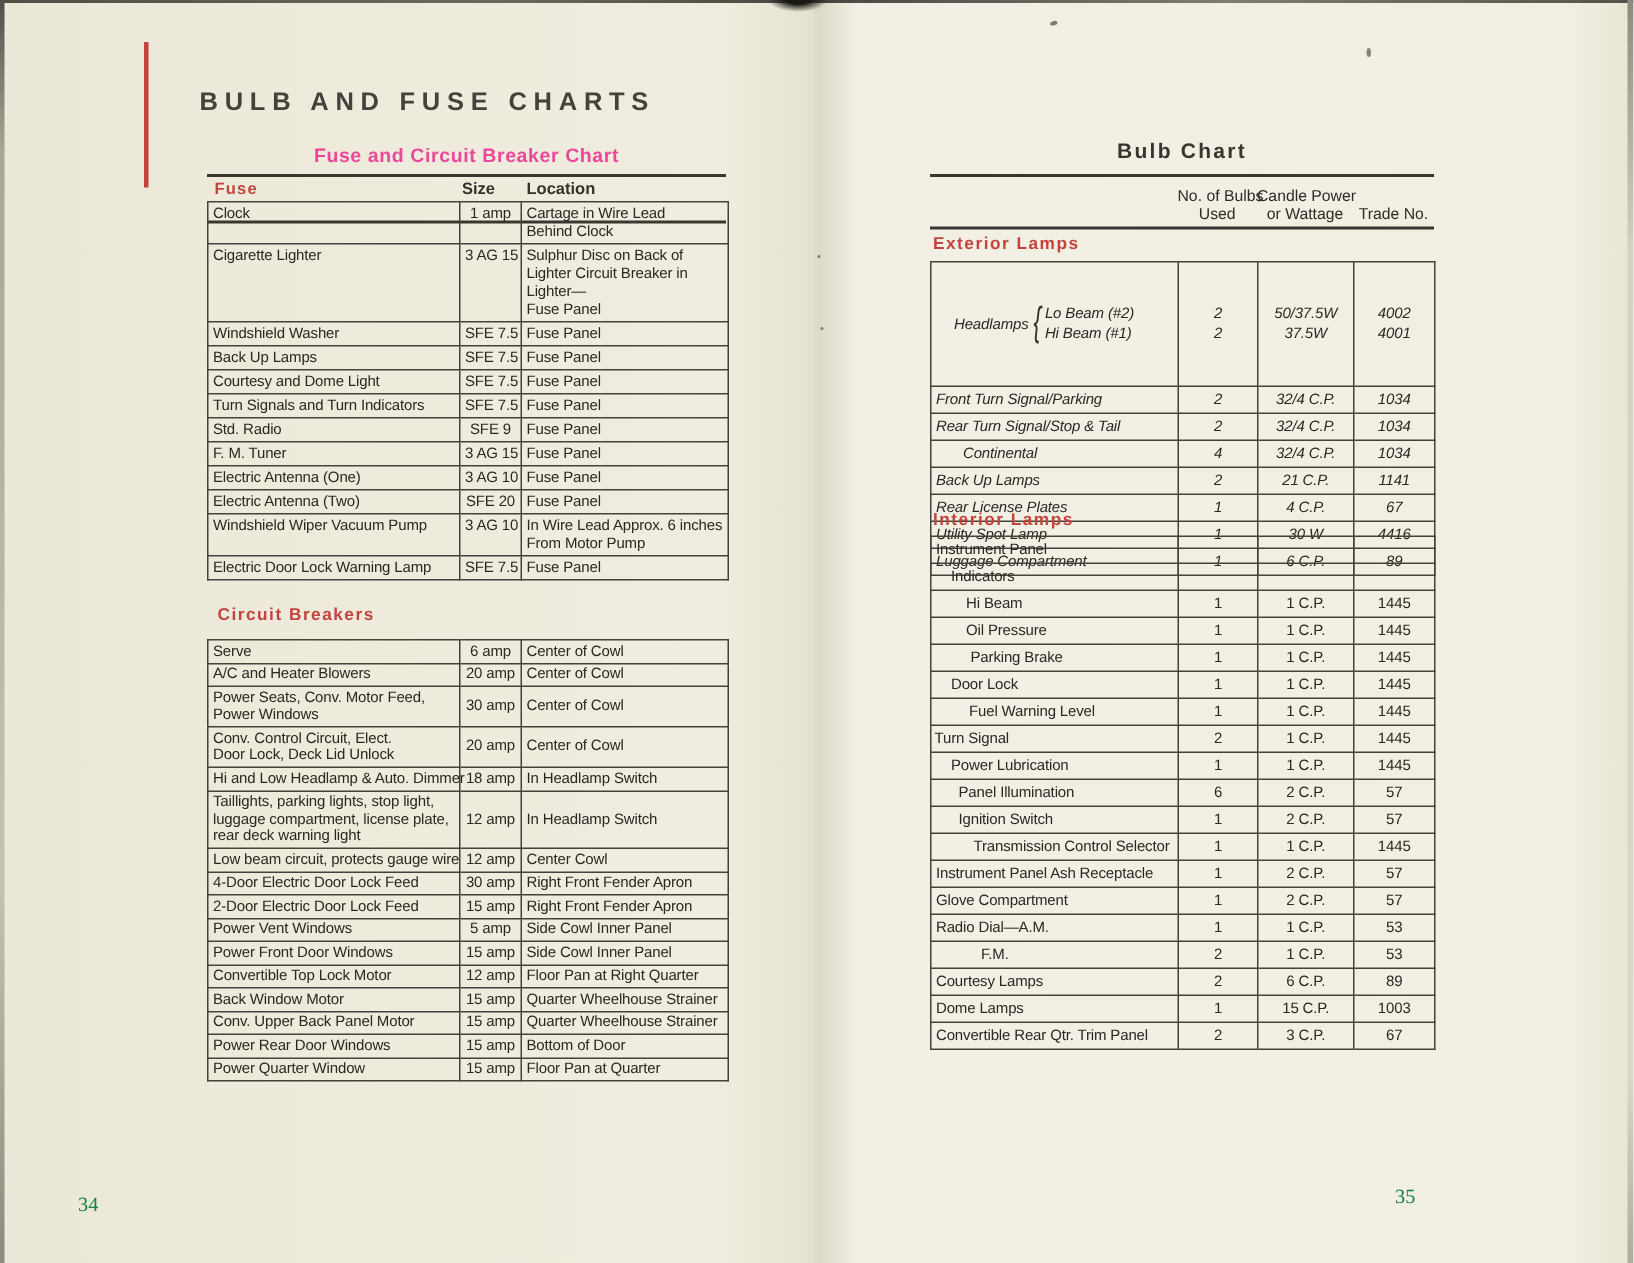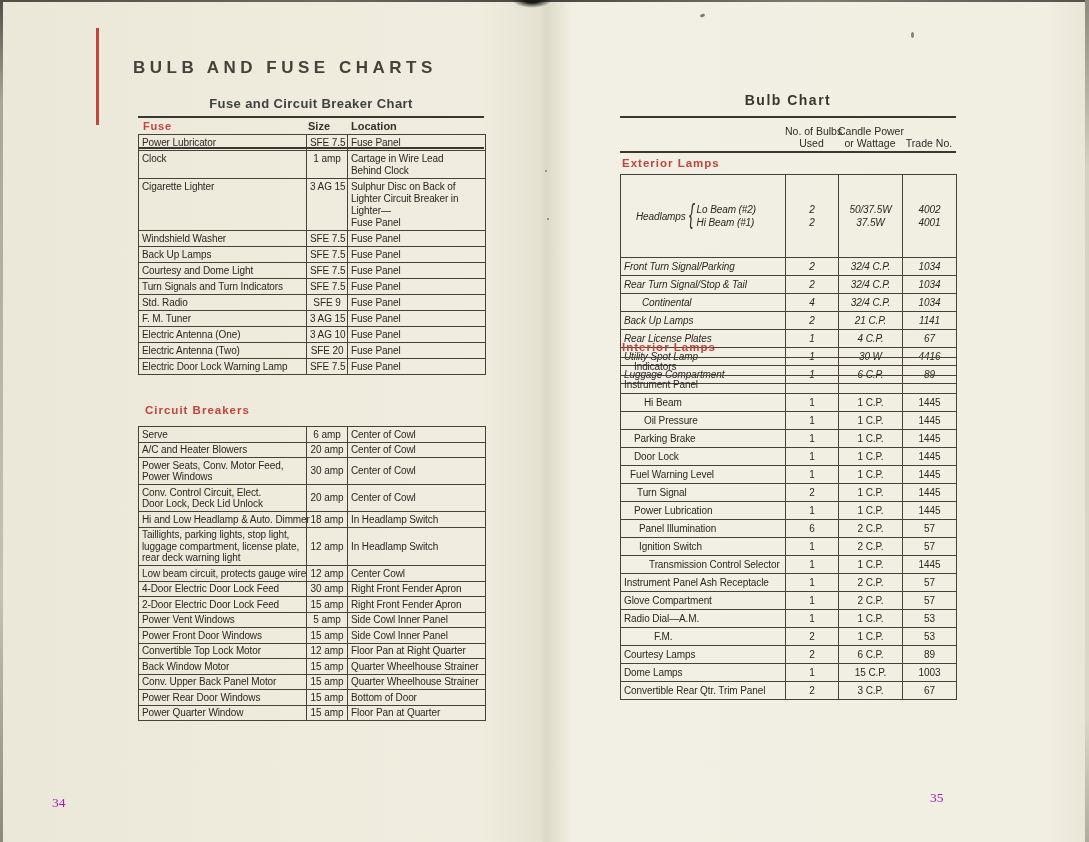--- a/index.html
+++ b/index.html
@@ -21,21 +21,21 @@
   .speck.s1 { left:700px; top:14px; width:5px; height:3px; transform:rotate(-20deg); }
   .speck.s2 { left:911px; top:32px; width:3px; height:6px; background:#8a8577; }
   .speck.s3 { left:545px; top:170px; width:2px; height:2px; }
   .speck.s4 { left:547px; top:218px; width:2px; height:2px; }
 
   .page { position:absolute; inset:0; }
   .red-rule { position:absolute; left:96px; top:28px; width:3px; height:97px; background:var(--accent); }
   .main-title { position:absolute; left:133px; top:58px; margin:0;
     font-size:17px; font-weight:bold; letter-spacing:4.5px; color:#45423b; }
   .pl-subtitle { position:absolute; left:138px; top:96px; width:346px; text-align:center;
-    font-size:13px; font-weight:bold; letter-spacing:.4px; color:#404040;
+    font-size:13px; font-weight:bold; letter-spacing:.4px; color:#ec4899;
     padding-bottom:5px; border-bottom:2px solid #3a3630; }
   .pl-header { position:absolute; left:138px; top:120px; width:346px; display:flex;
     border-bottom:2px solid #3a3630; padding-bottom:15px; box-sizing:border-box;
     font-size:11px; font-weight:bold; color:#35312b; }
   .pl-header .hc-name { width:168px; padding-left:5px; box-sizing:border-box; color:var(--accent); letter-spacing:.8px; }
   .pl-header .hc-size { width:41px; padding-left:2px; box-sizing:border-box; }
   .pl-header .hc-loc  { width:137px; padding-left:4px; box-sizing:border-box; }
 
   .dtable { border-collapse:collapse; table-layout:fixed; position:absolute; }
   .dtable td { border:1px solid var(--rule); color:var(--ink);
@@ -68,21 +68,21 @@
   #exterior-table td, #interior-table td { line-height:13px; padding:2px 3px; }
   #interior-head { left:622px; top:341px; }
   #interior-table { left:620px; top:357px; width:337px; }
 
   .hl td { vertical-align:middle; line-height:14px; }
   .hl-name { display:flex; align-items:center; gap:3px; padding-left:12px; }
   .hl-brace { font-size:27px; font-weight:400; transform:scaleX(.55); margin:-3px -2px 0 -2px; color:#35312b; }
   .hl-lines { display:flex; flex-direction:column; line-height:13px; }
 
   .page-number { position:absolute; font-family:"Liberation Serif", serif;
-    font-size:13.5px; color:#a21caf; }
+    font-size:13.5px; color:#15803d; }
   #page-num-left { left:52px; top:795px; }
   #page-num-right { left:930px; top:790px; }
 </style>
 </head>
 <body>
 
 <div class="edge-top"></div>
 <div class="edge-left"></div>
 <div class="edge-right"></div>
 <div class="binding-notch"></div>
@@ -103,25 +103,20 @@
   </div>
 
   <table class="dtable" id="fuse-table">
     <colgroup>
         <col style="width:168px">
         <col style="width:41px">
         <col style="width:138px">
       </colgroup>
     <tbody>
         <tr>
-          <td class="cell-name">Power Lubricator</td>
-          <td class="cell-size">SFE 7.5</td>
-          <td class="cell-loc">Fuse Panel</td>
-        </tr>
-        <tr>
           <td class="cell-name">Clock</td>
           <td class="cell-size">1 amp</td>
           <td class="cell-loc">Cartage in Wire Lead
 Behind Clock</td>
         </tr>
         <tr>
           <td class="cell-name">Cigarette Lighter</td>
           <td class="cell-size">3 AG 15</td>
           <td class="cell-loc">Sulphur Disc on Back of
 Lighter Circuit Breaker in
@@ -160,20 +155,26 @@
         </tr>
         <tr>
           <td class="cell-name">Electric Antenna (One)</td>
           <td class="cell-size">3 AG 10</td>
           <td class="cell-loc">Fuse Panel</td>
         </tr>
         <tr>
           <td class="cell-name">Electric Antenna (Two)</td>
           <td class="cell-size">SFE 20</td>
           <td class="cell-loc">Fuse Panel</td>
+        </tr>
+        <tr>
+          <td class="cell-name">Windshield Wiper Vacuum Pump</td>
+          <td class="cell-size">3 AG 10</td>
+          <td class="cell-loc">In Wire Lead Approx. 6 inches
+From Motor Pump</td>
         </tr>
         <tr>
           <td class="cell-name">Electric Door Lock Warning Lamp</td>
           <td class="cell-size">SFE 7.5</td>
           <td class="cell-loc">Fuse Panel</td>
         </tr>
       </tbody>
   </table>
 
   <div class="section-head" id="breaker-head">Circuit Breakers</div>
@@ -365,63 +366,63 @@
 
   <table class="dtable" id="interior-table">
     <colgroup>
         <col style="width:165px">
         <col style="width:53px">
         <col style="width:64px">
         <col style="width:54px">
       </colgroup>
     <tbody>
         <tr>
+          <td class="cell-name">Instrument Panel</td>
+          <td class="cell-val"></td>
+          <td class="cell-val"></td>
+          <td class="cell-val"></td>
+        </tr>
+        <tr>
           <td class="cell-name" style="padding-left: 13px;">Indicators</td>
           <td class="cell-val"></td>
           <td class="cell-val"></td>
           <td class="cell-val"></td>
         </tr>
         <tr>
-          <td class="cell-name">Instrument Panel</td>
-          <td class="cell-val"></td>
-          <td class="cell-val"></td>
-          <td class="cell-val"></td>
-        </tr>
-        <tr>
           <td class="cell-name" style="padding-left: 23px;">Hi Beam</td>
           <td class="cell-val">1</td>
           <td class="cell-val">1 C.P.</td>
           <td class="cell-val">1445</td>
         </tr>
         <tr>
           <td class="cell-name" style="padding-left: 23px;">Oil Pressure</td>
           <td class="cell-val">1</td>
           <td class="cell-val">1 C.P.</td>
           <td class="cell-val">1445</td>
         </tr>
         <tr>
-          <td class="cell-name" style="padding-left: 13px;">Parking Brake</td>
+          <td class="cell-name" style="padding-left: 26px;">Parking Brake</td>
           <td class="cell-val">1</td>
           <td class="cell-val">1 C.P.</td>
           <td class="cell-val">1445</td>
         </tr>
         <tr>
           <td class="cell-name" style="padding-left: 13px;">Door Lock</td>
           <td class="cell-val">1</td>
           <td class="cell-val">1 C.P.</td>
           <td class="cell-val">1445</td>
         </tr>
         <tr>
-          <td class="cell-name" style="padding-left: 9px;">Fuel Warning Level</td>
-          <td class="cell-val">1</td>
-          <td class="cell-val">1 C.P.</td>
-          <td class="cell-val">1445</td>
-        </tr>
-        <tr>
-          <td class="cell-name" style="padding-left: 16px;">Turn Signal</td>
+          <td class="cell-name" style="padding-left: 25px;">Fuel Warning Level</td>
+          <td class="cell-val">1</td>
+          <td class="cell-val">1 C.P.</td>
+          <td class="cell-val">1445</td>
+        </tr>
+        <tr>
+          <td class="cell-name" style="padding-left: 2px;">Turn Signal</td>
           <td class="cell-val">2</td>
           <td class="cell-val">1 C.P.</td>
           <td class="cell-val">1445</td>
         </tr>
         <tr>
           <td class="cell-name" style="padding-left: 13px;">Power Lubrication</td>
           <td class="cell-val">1</td>
           <td class="cell-val">1 C.P.</td>
           <td class="cell-val">1445</td>
         </tr>

